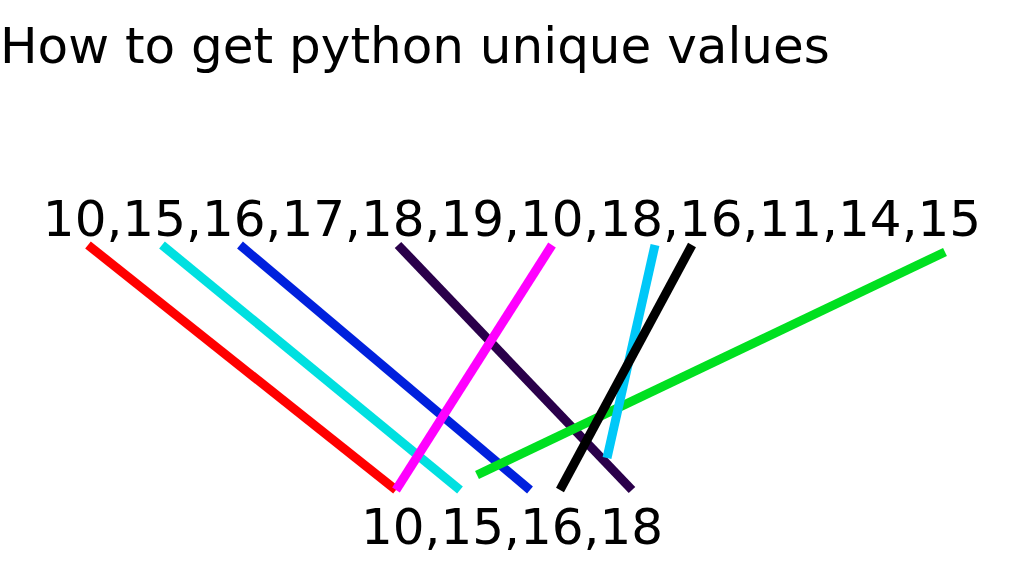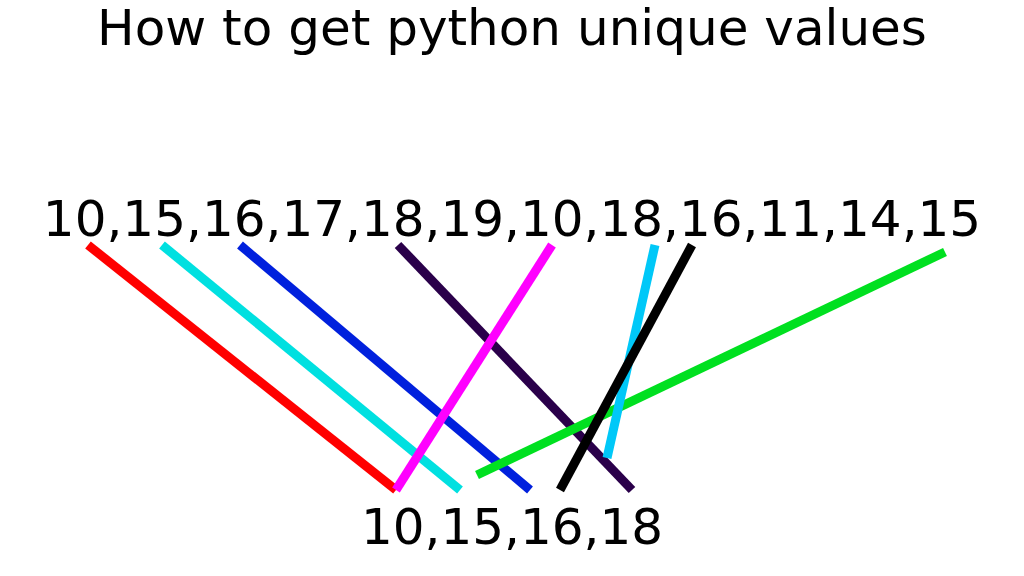--- a/index.html
+++ b/index.html
@@ -6,24 +6,24 @@
   body {
     width: 1024px;
     height: 576px;
     background: #ffffff;
     font-family: "DejaVu Sans", "Arial", sans-serif;
     position: relative;
     overflow: hidden;
   }
   .title {
     position: absolute;
-    top: 0;
+    top: 18px;
     left: 0;
     width: 100%;
-    text-align: center;
+    text-align: left;
     font-size: 50px;
     font-weight: 400;
     line-height: 1.15;
     color: #000;
   }
   .top-list {
     position: absolute;
     top: 190px;
     left: 0;
     width: 100%;

